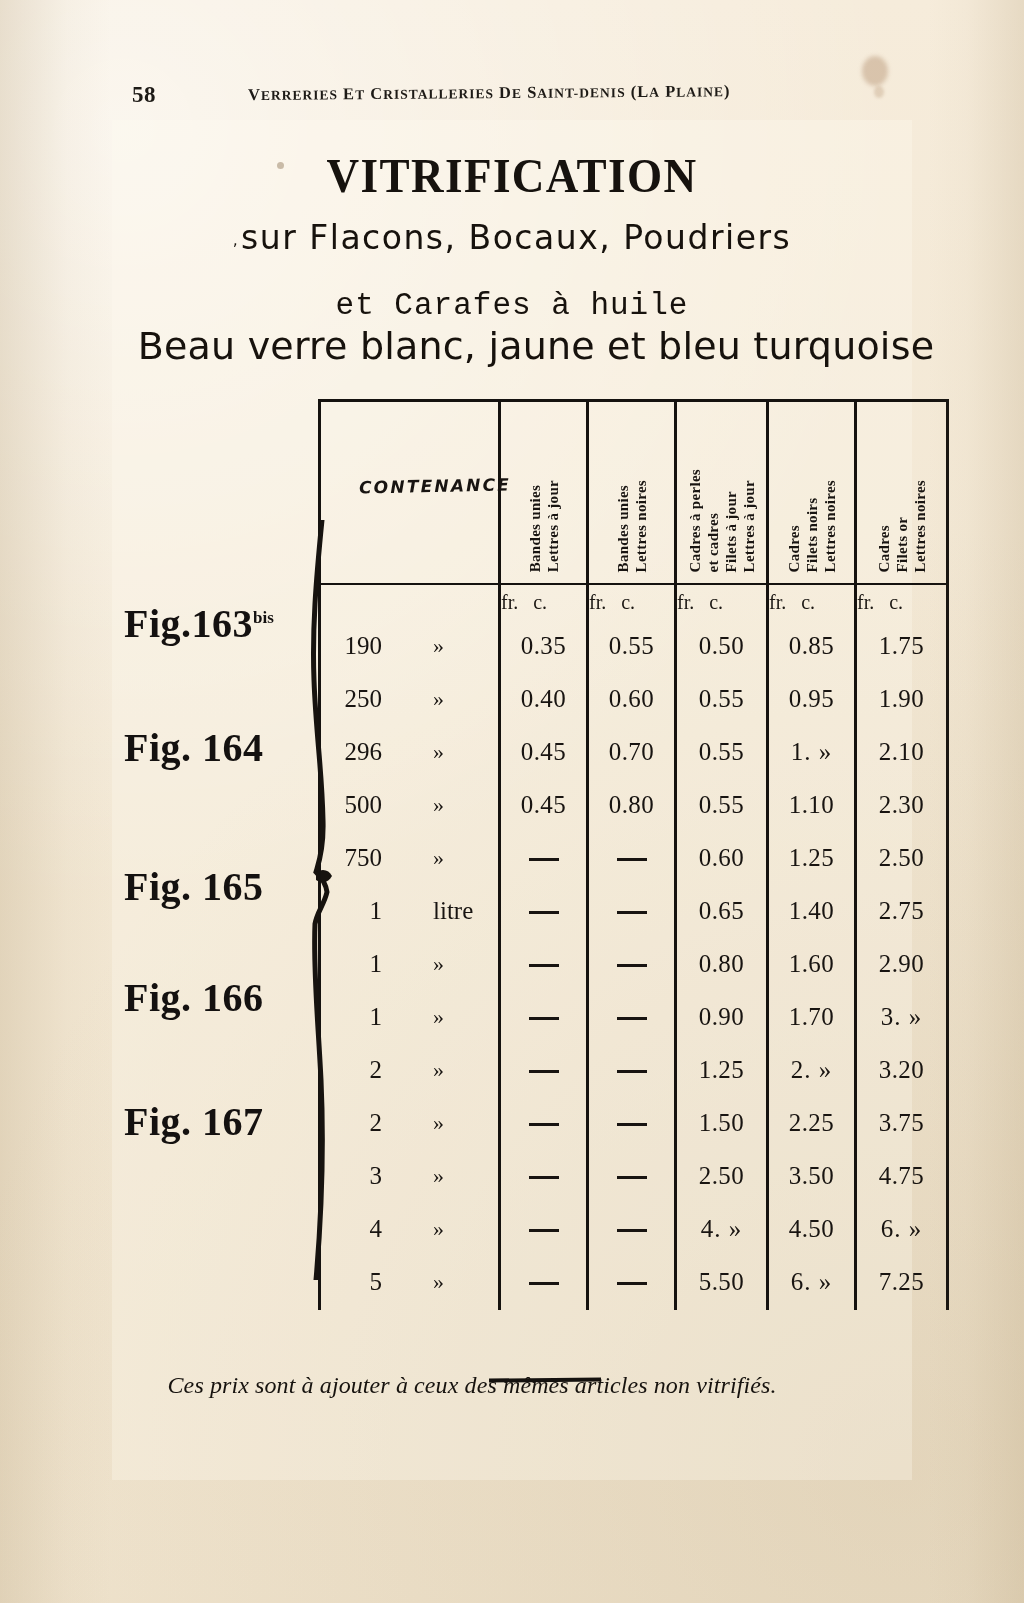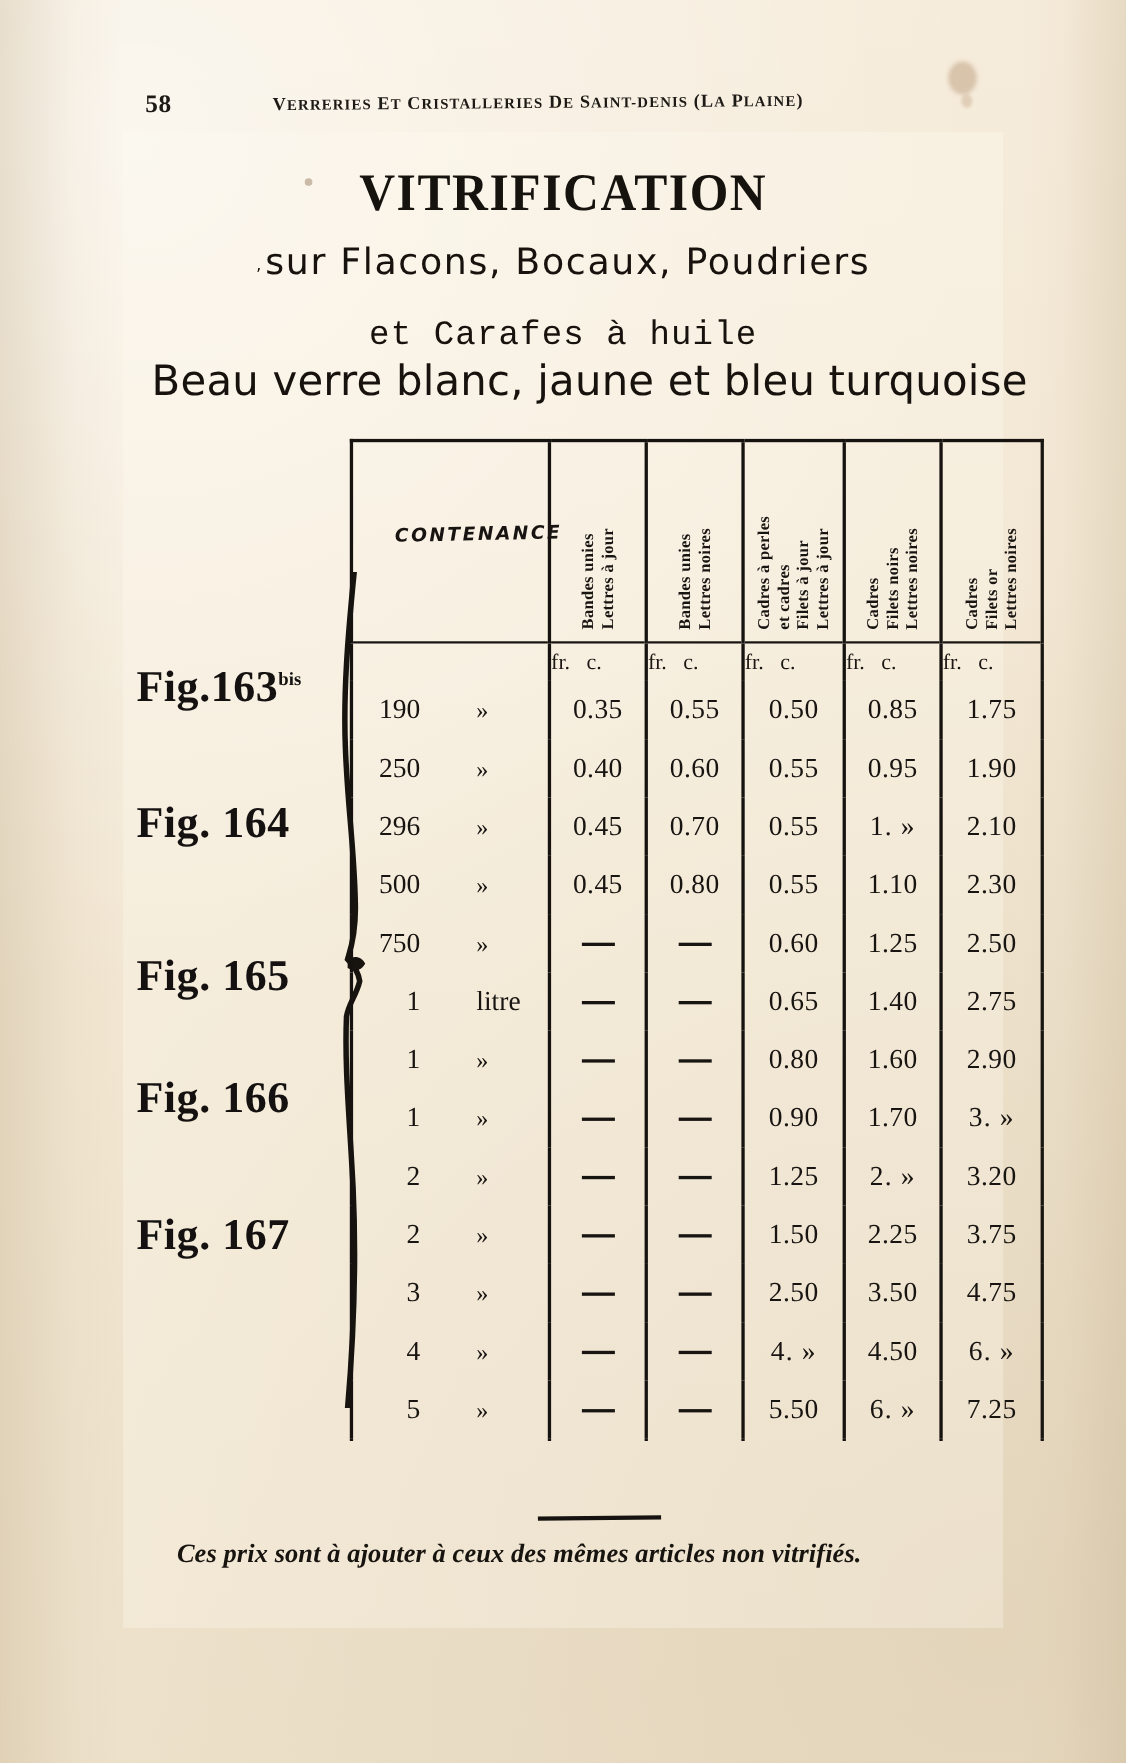--- a/index.html
+++ b/index.html
@@ -282,26 +282,26 @@
     position: absolute;
     left: 489px;
     top: 1378px;
     width: 112px;
     height: 4px;
     background: #15120f;
     transform: rotate(-0.6deg);
   }
   #footnote {
     position: absolute;
-    left: 0; top: 1400px;
+    left: 0; top: 1372px;
     width: 944px;
     text-align: center;
     font-family: "Liberation Serif", serif;
     font-style: italic;
-    font-weight: 700;
+    font-weight: 400;
     font-size: 24px;
     color: #17130f;
     letter-spacing: .1px;
   }
 </style>
 </head>
 <body>
 
 <div id="page">
   <div class="sheet-light"></div>

